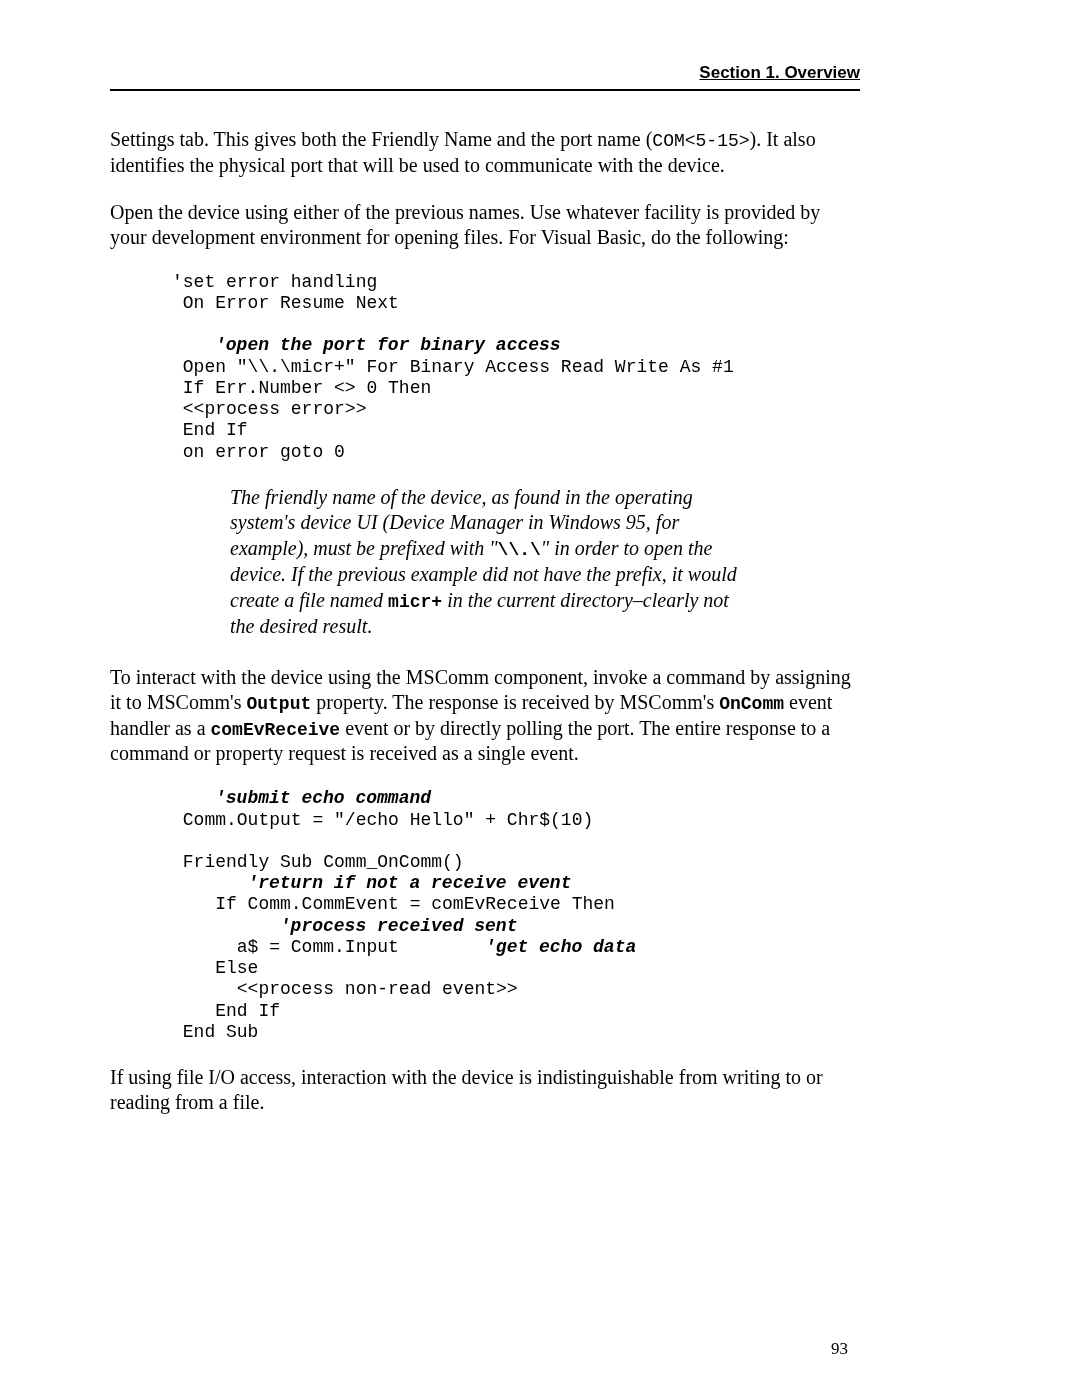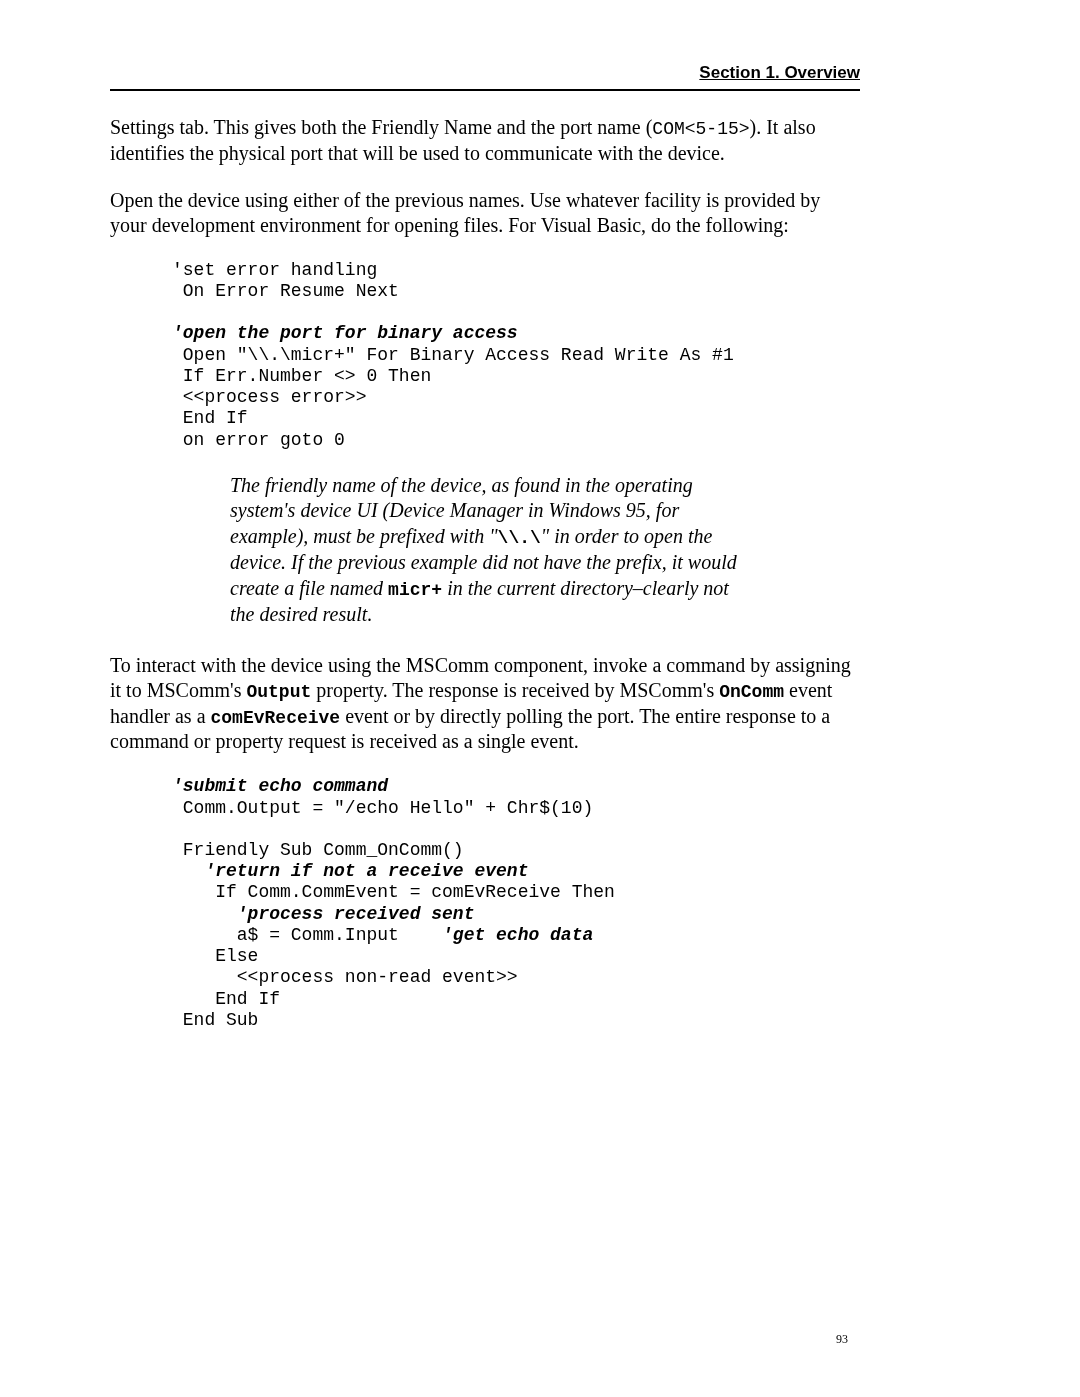--- a/index.html
+++ b/index.html
@@ -29,35 +29,36 @@
     font-weight: bold;
     font-size: 17px;
     margin-top: 4px;
     margin-bottom: 6px;
     text-decoration: underline;
   }
   .body-para {
     margin: 0 0 22px 0;
     text-align: left;
   }
-  .mt46 { margin-top: 24px; }
+  .mt46 { margin-top: 36px; }
   .mono {
     font-family: "Courier New", Courier, monospace;
     font-size: 18px;
   }
   .code-block {
     font-family: "Courier New", Courier, monospace;
     font-size: 18px;
     white-space: pre;
     margin: 0 0 22px 62px;
     line-height: 1.18;
   }
   .cb-comment {
     font-weight: bold;
     font-style: italic;
+    margin-left: 43px;
   }
   .note-wrap {
     margin: 10px 0 26px 0;
   }
   .note-title {
     text-align: center;
     font-style: italic;
     font-weight: bold;
     font-size: 21px;
     margin-bottom: 16px;
@@ -75,23 +76,23 @@
     font-size: 18px;
   }
   .subheading {
     font-family: Arial, Helvetica, sans-serif;
     font-weight: bold;
     font-size: 20px;
     margin: 30px 0 18px 0;
   }
   .pagenum {
     position: absolute;
-    bottom: 50px;
+    bottom: 38px;
     right: 112px;
-    font-size: 12px;
+    font-size: 17px;
   }
 </style>
 </head>
 <body>
 
 <div class="page">
 
   <div class="section-header">Section 1.  Overview</div>
   <hr class="hr">
 
@@ -129,15 +130,16 @@
 <span> Friendly Sub Comm_OnComm()</span>
 <span class="cb-comment">   'return if not a receive event</span>
 <span>    If Comm.CommEvent = comEvReceive Then</span>
 <span class="cb-comment">      'process received sent</span>
 <span>      a$ = Comm.Input    </span><span class="cb-comment">'get echo data</span>
 <span>    Else</span>
 <span>      &lt;&lt;process non-read event&gt;&gt;</span>
 <span>    End If</span>
 <span> End Sub</span></div>
 
+  <p class="body-para">If using file I/O access, interaction with the device is indistinguishable from writing to or reading from a file.</p>
 
   <div class="pagenum">93</div>
 </div>
 
 </body></html>

